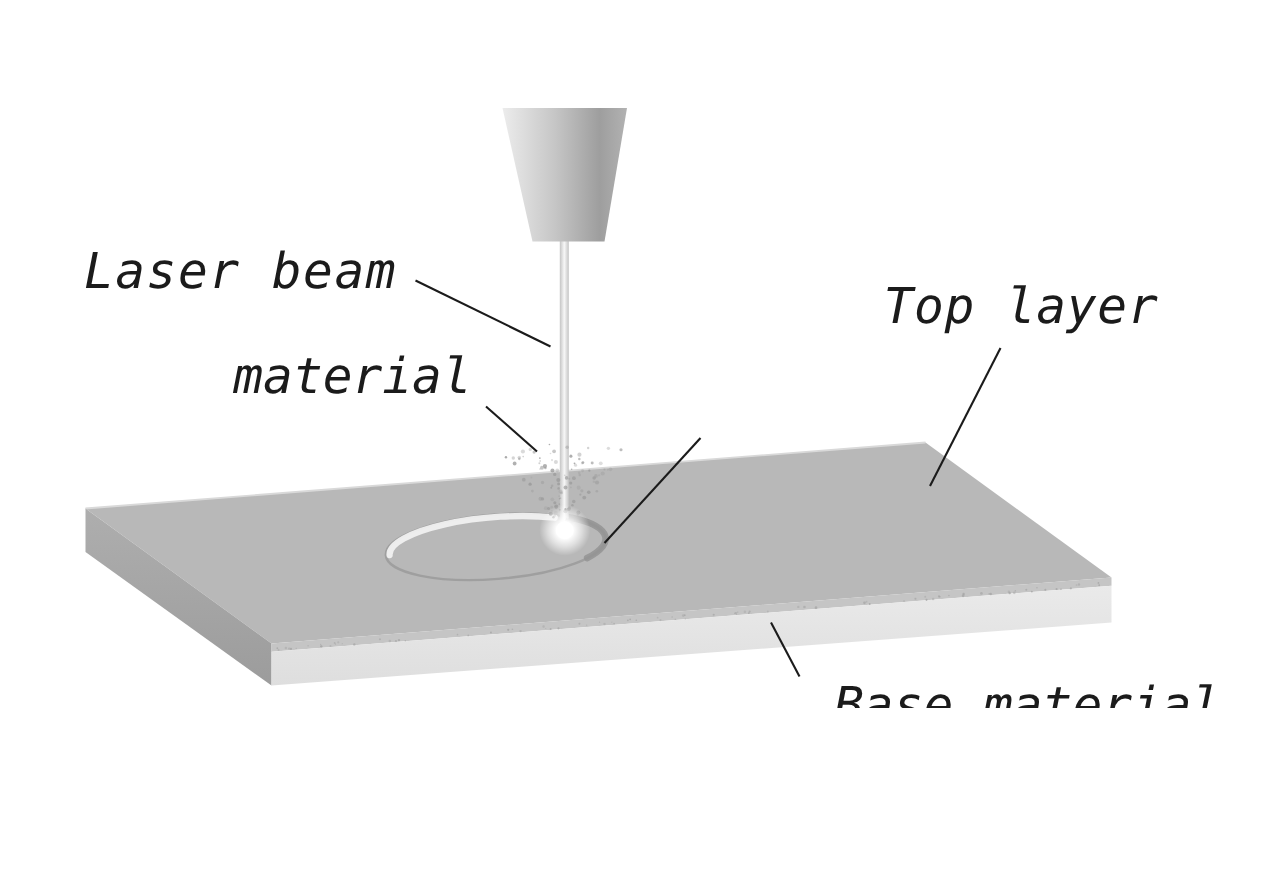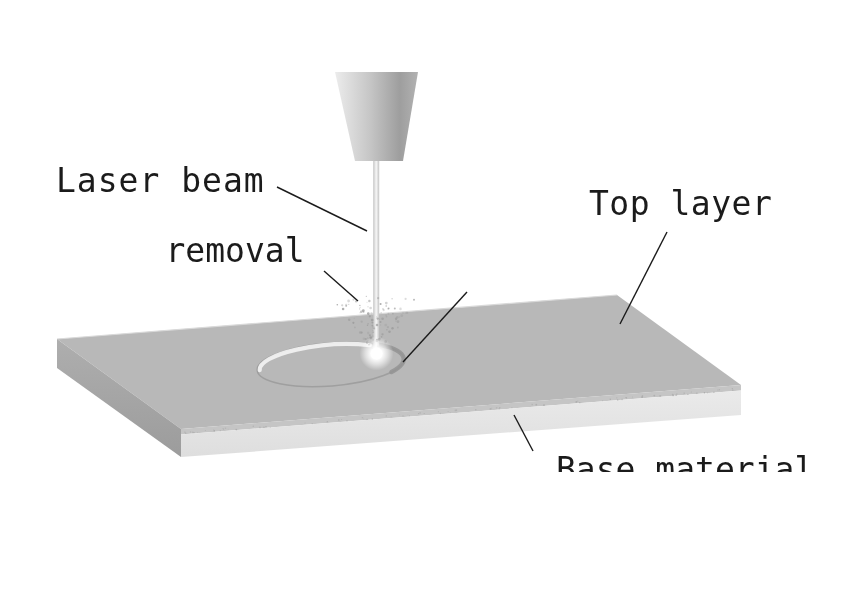--- a/index.html
+++ b/index.html
@@ -3,20 +3,21 @@
 <meta charset="utf-8">
 <style>
   html, body { margin: 0; padding: 0; background: #ffffff; }
   .stage {
     position: relative;
     width: 843px;
     height: 472px;
     background: #ffffff;
     overflow: hidden;
     font-family: "DejaVu Sans Mono", monospace;
+    font-style: italic;
   }
   .stage svg { position: absolute; left: 0; top: 0; }
   .diagram-label {
     position: absolute;
     font-size: 33px;
     line-height: 33px;
     color: #1b1b1b;
     white-space: nowrap;
     user-select: none;
   }
@@ -312,20 +313,20 @@
     <line x1="277" y1="187" x2="367" y2="231" stroke-width="1.4" stroke="#1b1b1b"></line>
     <line x1="324" y1="271" x2="358" y2="301" stroke-width="1.4" stroke="#1b1b1b"></line>
     <line x1="467" y1="292" x2="403" y2="362" stroke-width="1.4" stroke="#1b1b1b"></line>
     <line x1="667" y1="232" x2="620" y2="324" stroke-width="1.4" stroke="#1b1b1b"></line>
     <line x1="533" y1="451" x2="514" y2="415" stroke-width="1.4" stroke="#1b1b1b"></line>
   </svg>
 
   <div class="diagram-label label-laser-beam">Laser beam</div>
 
   <div class="diagram-label label-material-removal">
-    <div>removal</div>
+    <div>material</div>
   </div>
 
 
   <div class="diagram-label label-top-layer">Top layer</div>
 
   <div class="diagram-label label-base-material">Base material</div>
 </div>
 
 </body></html>

